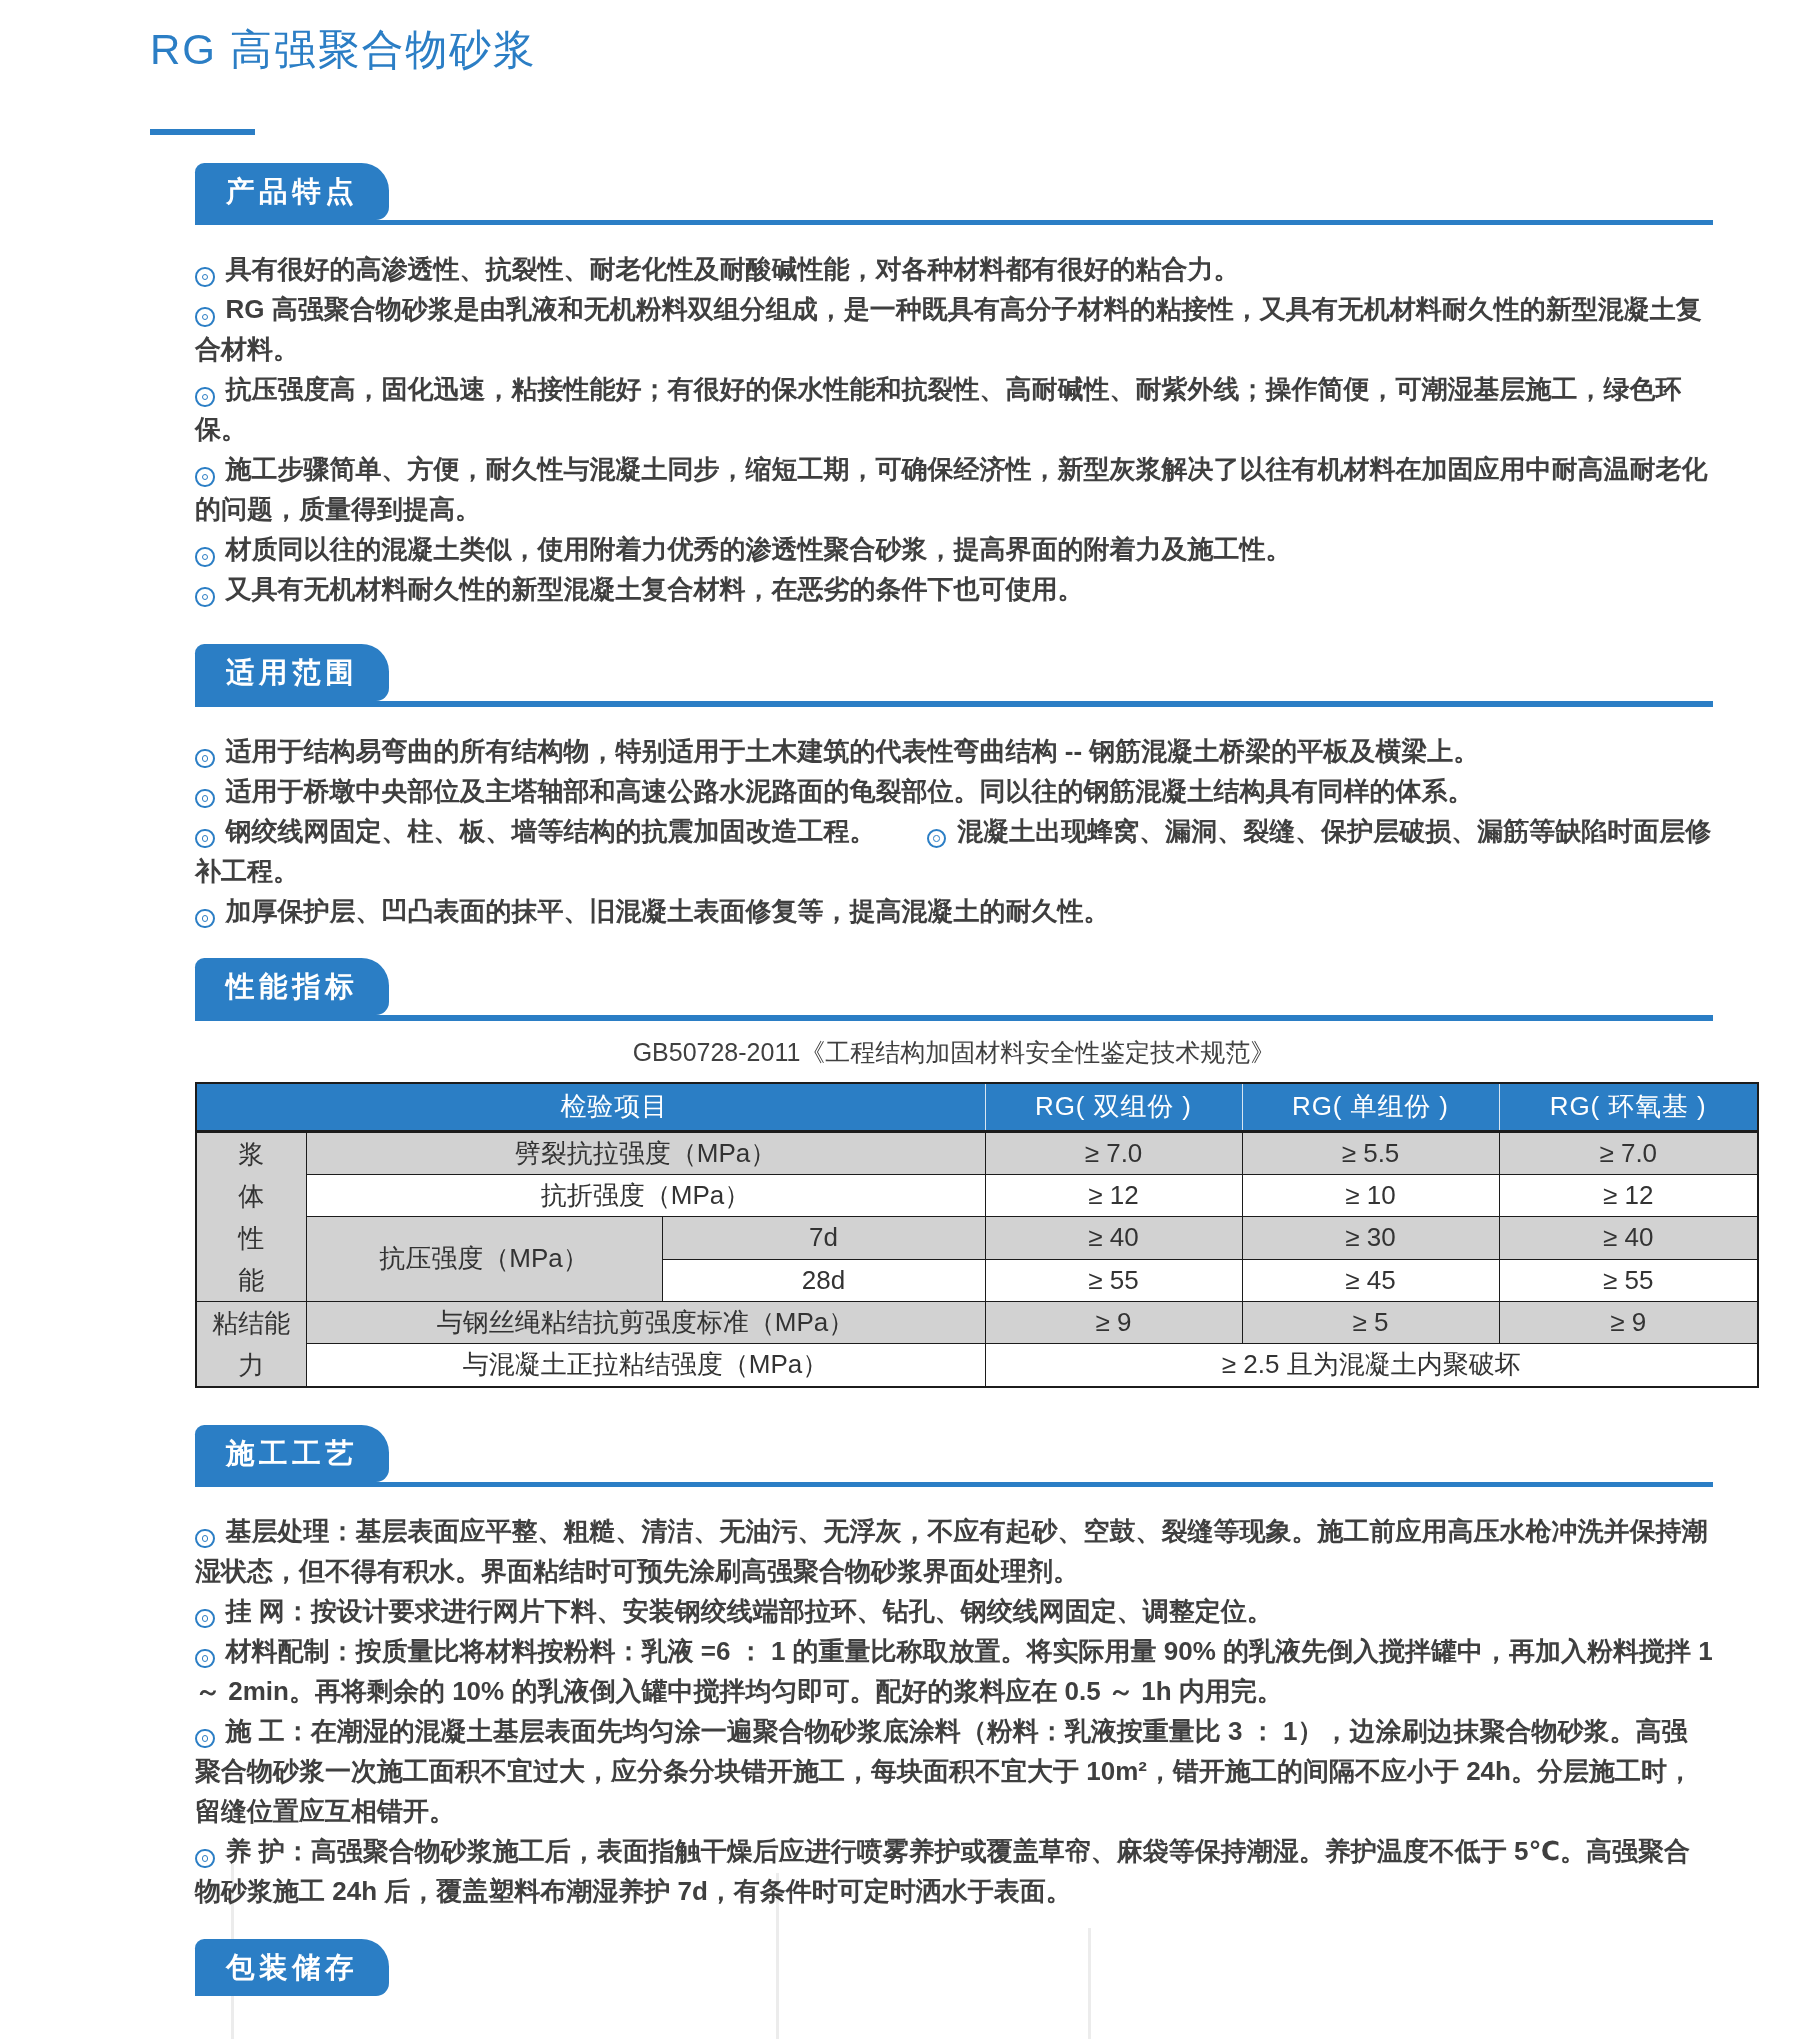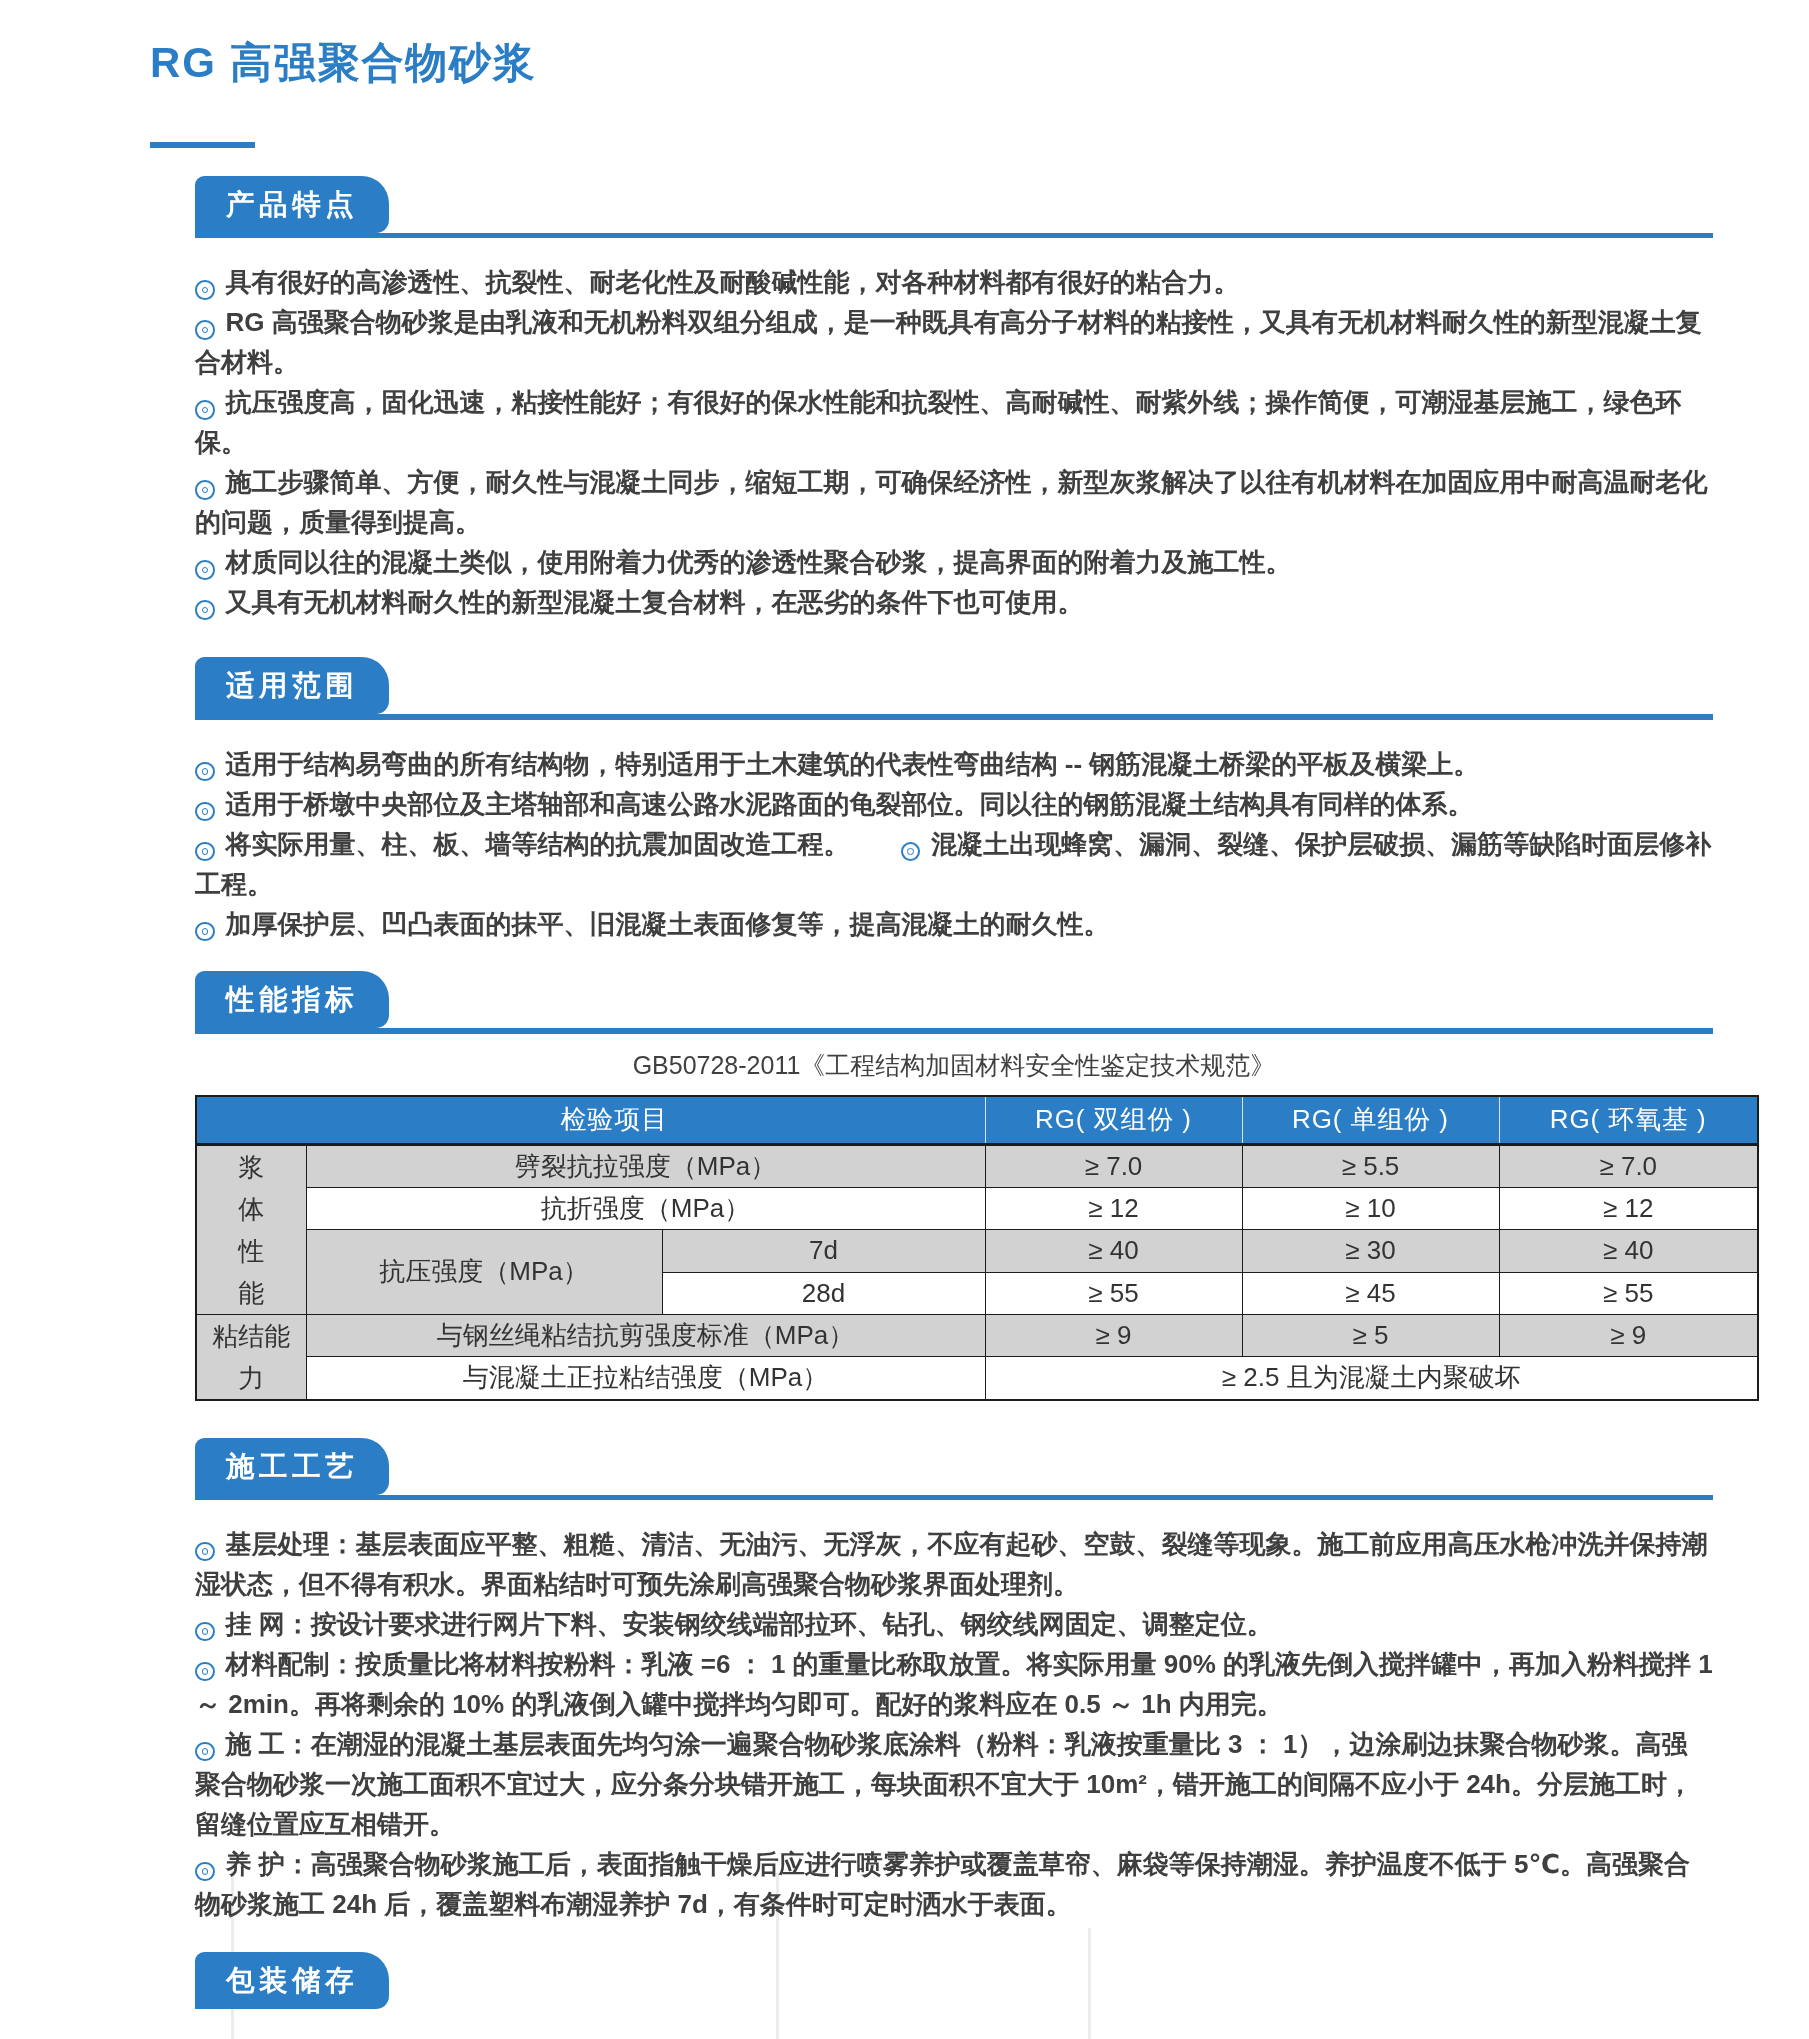--- a/index.html
+++ b/index.html
@@ -1,21 +1,21 @@
 <!DOCTYPE html>
 <html style="font-size:14.7px"><head>
 <meta charset="utf-8">
 <style>
   html,body{margin:0;padding:0;}
   body{
     width:1809px;height:2040px;background:#ffffff;position:relative;overflow:hidden;
     font-family:"Liberation Sans","DejaVu Sans",sans-serif;color:#3f3f3f;
   }
   .content{position:absolute;left:150px;right:96px;top:0;}
-  .page-title{font-size:42px;font-weight:bold;color:#2b7ec5;margin:35px 0 0 0;letter-spacing:1.8px;}
+  .page-title{font-size:42px;font-weight:normal;color:#2b7ec5;margin:22px 0 0 0;letter-spacing:1.8px;}
   .title-underline{width:105px;height:6.4px;background:#2b7ec5;margin-top:51px;}
   .section{margin-top:27.5px;margin-left:45px;}
   .sec-head{position:relative;}
   .badge{
     display:inline-block;background:#2b7ec5;color:#ffffff;font-size:28.5px;font-weight:bold;
     height:57px;line-height:57px;padding:0 31px;letter-spacing:4.6px;
     border-radius:9.2px 27.5px 13px 0;position:relative;z-index:1;
   }
   .rule{height:5.5px;background:#2b7ec5;margin-top:0;}
   .list{margin-top:24px;font-weight:bold;}
@@ -77,21 +77,21 @@
   </div>
 
   <div class="section sec-scope">
     <div class="sec-head">
       <div class="badge">适用范围</div>
       <div class="rule"></div>
     </div>
     <div class="list">
       <div class="li"><span class="bullet"></span><span>适用于结构易弯曲的所有结构物，特别适用于土木建筑的代表性弯曲结构 -- 钢筋混凝土桥梁的平板及横梁上。</span></div>
       <div class="li"><span class="bullet"></span><span>适用于桥墩中央部位及主塔轴部和高速公路水泥路面的龟裂部位。同以往的钢筋混凝土结构具有同样的体系。</span></div>
-      <div class="li"><span class="bullet"></span><span>将实际用量、柱、板、墙等结构的抗震加固改造工程。</span><span class="bullet seg2"></span><span>混凝土出现蜂窝、漏洞、裂缝、保护层破损、漏筋等缺陷时面层修补工程。</span></div>
+      <div class="li"><span class="bullet"></span><span>钢绞线网固定、柱、板、墙等结构的抗震加固改造工程。</span><span class="bullet seg2"></span><span>混凝土出现蜂窝、漏洞、裂缝、保护层破损、漏筋等缺陷时面层修补工程。</span></div>
       <div class="li"><span class="bullet"></span><span>加厚保护层、凹凸表面的抹平、旧混凝土表面修复等，提高混凝土的耐久性。</span></div>
     </div>
   </div>
 
   <div class="section sec-perf">
     <div class="sec-head">
       <div class="badge">性能指标</div>
       <div class="rule"></div>
     </div>
     <span class="perf-cap">GB50728-2011《工程结构加固材料安全性鉴定技术规范》</span>

